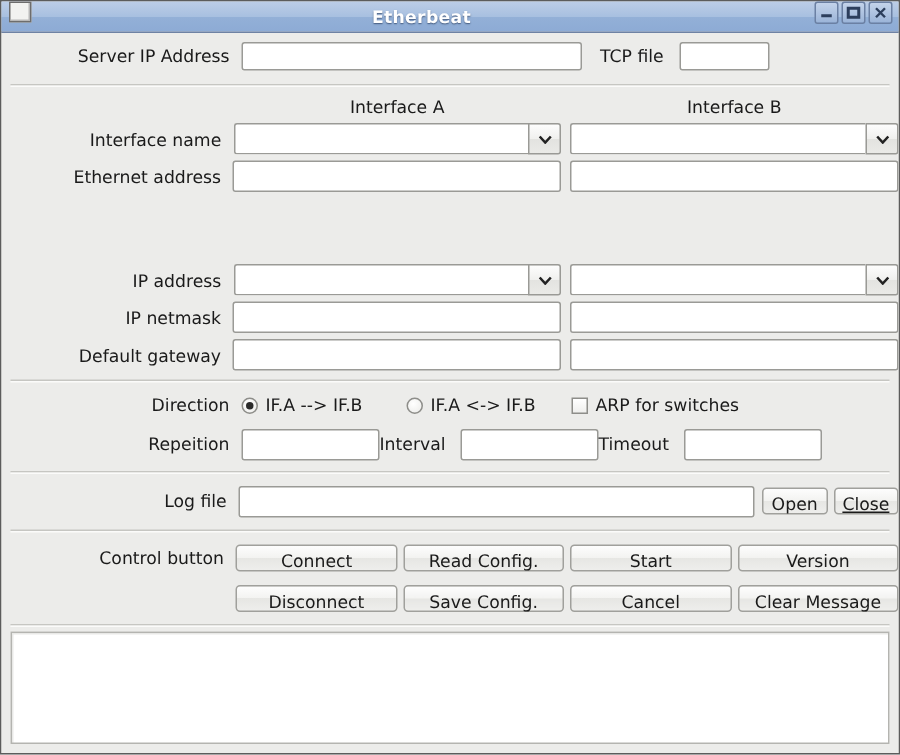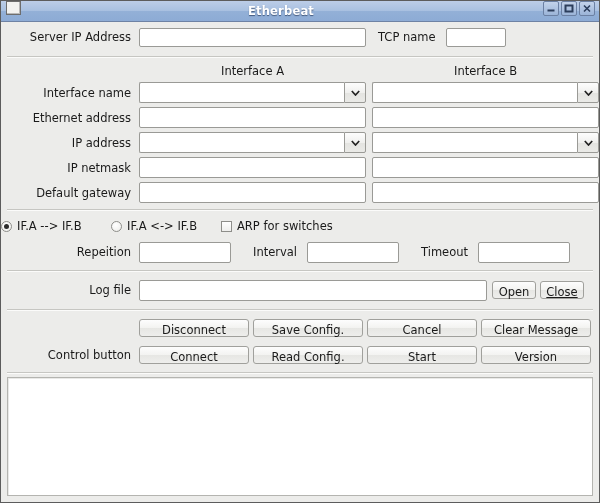--- a/index.html
+++ b/index.html
@@ -97,21 +97,21 @@
     height: 24px;
   }
 
   .lbl {
     text-align: right;
     padding-right: 8px;
     font-size: 11.5px;
     color: #1a1a1a;
     white-space: nowrap;
   }
-  .lbl-col { width: 138px; box-sizing: border-box; }
+  .lbl-col { width: 160px; box-sizing: border-box; }
 
   
   .tf {
     background: #ffffff;
     border: 1px solid #9a9a96;
     border-radius: 2px;
     height: 19px;
     box-sizing: border-box;
     font-family: "DejaVu Sans", "Liberation Sans", sans-serif;
     font-size: 11.5px;
@@ -245,21 +245,21 @@
         </svg>
     </div>
   </div>
 
   <div id="content">
 
     <div class="section">
       <div class="row" style="height:30px;">
         <div class="lbl lbl-col">Server IP Address</div>
         <input class="tf" style="width: 227px;" value="">
-        <div class="lbl" style="padding-left:12px;padding-right:10px;">TCP name</div>
+        <div class="lbl" style="padding-left:12px;padding-right:10px;">TCP file</div>
         <input class="tf" style="width: 60px;" value="">
       </div>
     </div>
 
     <div class="sep"></div>
 
     <div class="section">
       <div class="row" style="height:19px;">
         <div class="lbl-col"></div>
         <div class="col-head" style="width:227px;text-align:center;">Interface A</div>
@@ -288,21 +288,21 @@
         </div>
       </div>
 
       <div class="row" style="height:25px;">
         <div class="lbl lbl-col">Ethernet address</div>
         <input class="tf" style="width: 227px; height: 21px;" value="">
         <div style="width:6px;"></div>
         <input class="tf" style="width: 227px; height: 21px;" value="">
       </div>
 
-      <div class="row" style="height:25px;">
+      <div class="row" style="height:25px;margin-top:44px;">
         <div class="lbl lbl-col">IP address</div>
         <div class="combo" style="width:227px;">
           <input class="tf" value="" style="">
           <div class="combo-btn">
             <svg width="9" height="6" viewBox="0 0 9 6">
                 <path d="M0.8 1 L4.5 5 L8.2 1" stroke="#222" stroke-width="1.7" fill="none"></path>
               </svg>
           </div>
         </div>
         <div style="width:6px;"></div>
@@ -328,72 +328,73 @@
         <input class="tf" style="width: 227px; height: 21px;" value="">
         <div style="width:6px;"></div>
         <input class="tf" style="width: 227px; height: 21px;" value="">
       </div>
     </div>
 
     <div class="sep"></div>
 
     <div class="section">
       <div class="row" style="height:24px;">
+        <div class="lbl lbl-col">Direction</div>
         <div class="opt" style="width:110px;">
           <span class="radio on"></span>
           <span>IF.A --&gt; IF.B</span>
         </div>
         <div class="opt" style="width:110px;">
           <span class="radio"></span>
           <span>IF.A &lt;-&gt; IF.B</span>
         </div>
         <div class="opt">
           <span class="checkbox"></span>
           <span>ARP for switches</span>
         </div>
       </div>
 
       <div class="row" style="height:28px;">
         <div class="lbl lbl-col">Repeition</div>
         <input class="tf" style="width: 92px; height: 21px;" value="">
-        <div class="lbl" style="padding-left:22px;padding-right:10px;">Interval</div>
+        <div class="lbl" style="padding-right:10px;">Interval</div>
         <input class="tf" style="width: 92px; height: 21px;" value="">
-        <div class="lbl" style="padding-left:22px;padding-right:10px;">Timeout</div>
+        <div class="lbl" style="padding-right:10px;">Timeout</div>
         <input class="tf" style="width: 92px; height: 21px;" value="">
       </div>
     </div>
 
     <div class="sep"></div>
 
     <div class="section">
       <div class="row" style="height:30px;">
         <div class="lbl lbl-col">Log file</div>
         <input class="tf" style="width: 348px; height: 21px;" value="">
         <button class="btn" style="width:44px;margin-left:5px;">Open</button>
         <button class="btn" style="width:44px;margin-left:4px;text-decoration:underline;">Close</button>
       </div>
     </div>
 
     <div class="sep"></div>
 
     <div class="section">
       <div class="row" style="height:27px;">
+        <div class="lbl lbl-col">Control button</div>
+        <button class="btn" style="width:110px;">Connect</button>
+        <button class="btn" style="width:110px;margin-left:4px;">Read Config.</button>
+        <button class="btn" style="width:110px;margin-left:4px;">Start</button>
+        <button class="btn" style="width:110px;margin-left:4px;">Version</button>
+      </div>
+      <div class="row" style="height:27px;">
         <div class="lbl-col"></div>
         <button class="btn" style="width:110px;">Disconnect</button>
         <button class="btn" style="width:110px;margin-left:4px;">Save Config.</button>
         <button class="btn" style="width:110px;margin-left:4px;">Cancel</button>
         <button class="btn" style="width:110px;margin-left:4px;">Clear Message</button>
       </div>
-      <div class="row" style="height:27px;">
-        <div class="lbl lbl-col">Control button</div>
-        <button class="btn" style="width:110px;">Connect</button>
-        <button class="btn" style="width:110px;margin-left:4px;">Read Config.</button>
-        <button class="btn" style="width:110px;margin-left:4px;">Start</button>
-        <button class="btn" style="width:110px;margin-left:4px;">Version</button>
-      </div>
     </div>
 
     <div class="sep"></div>
 
     <div id="msg-wrap">
       <div id="msg-text"></div>
     </div>
 
   </div>
 </div>

